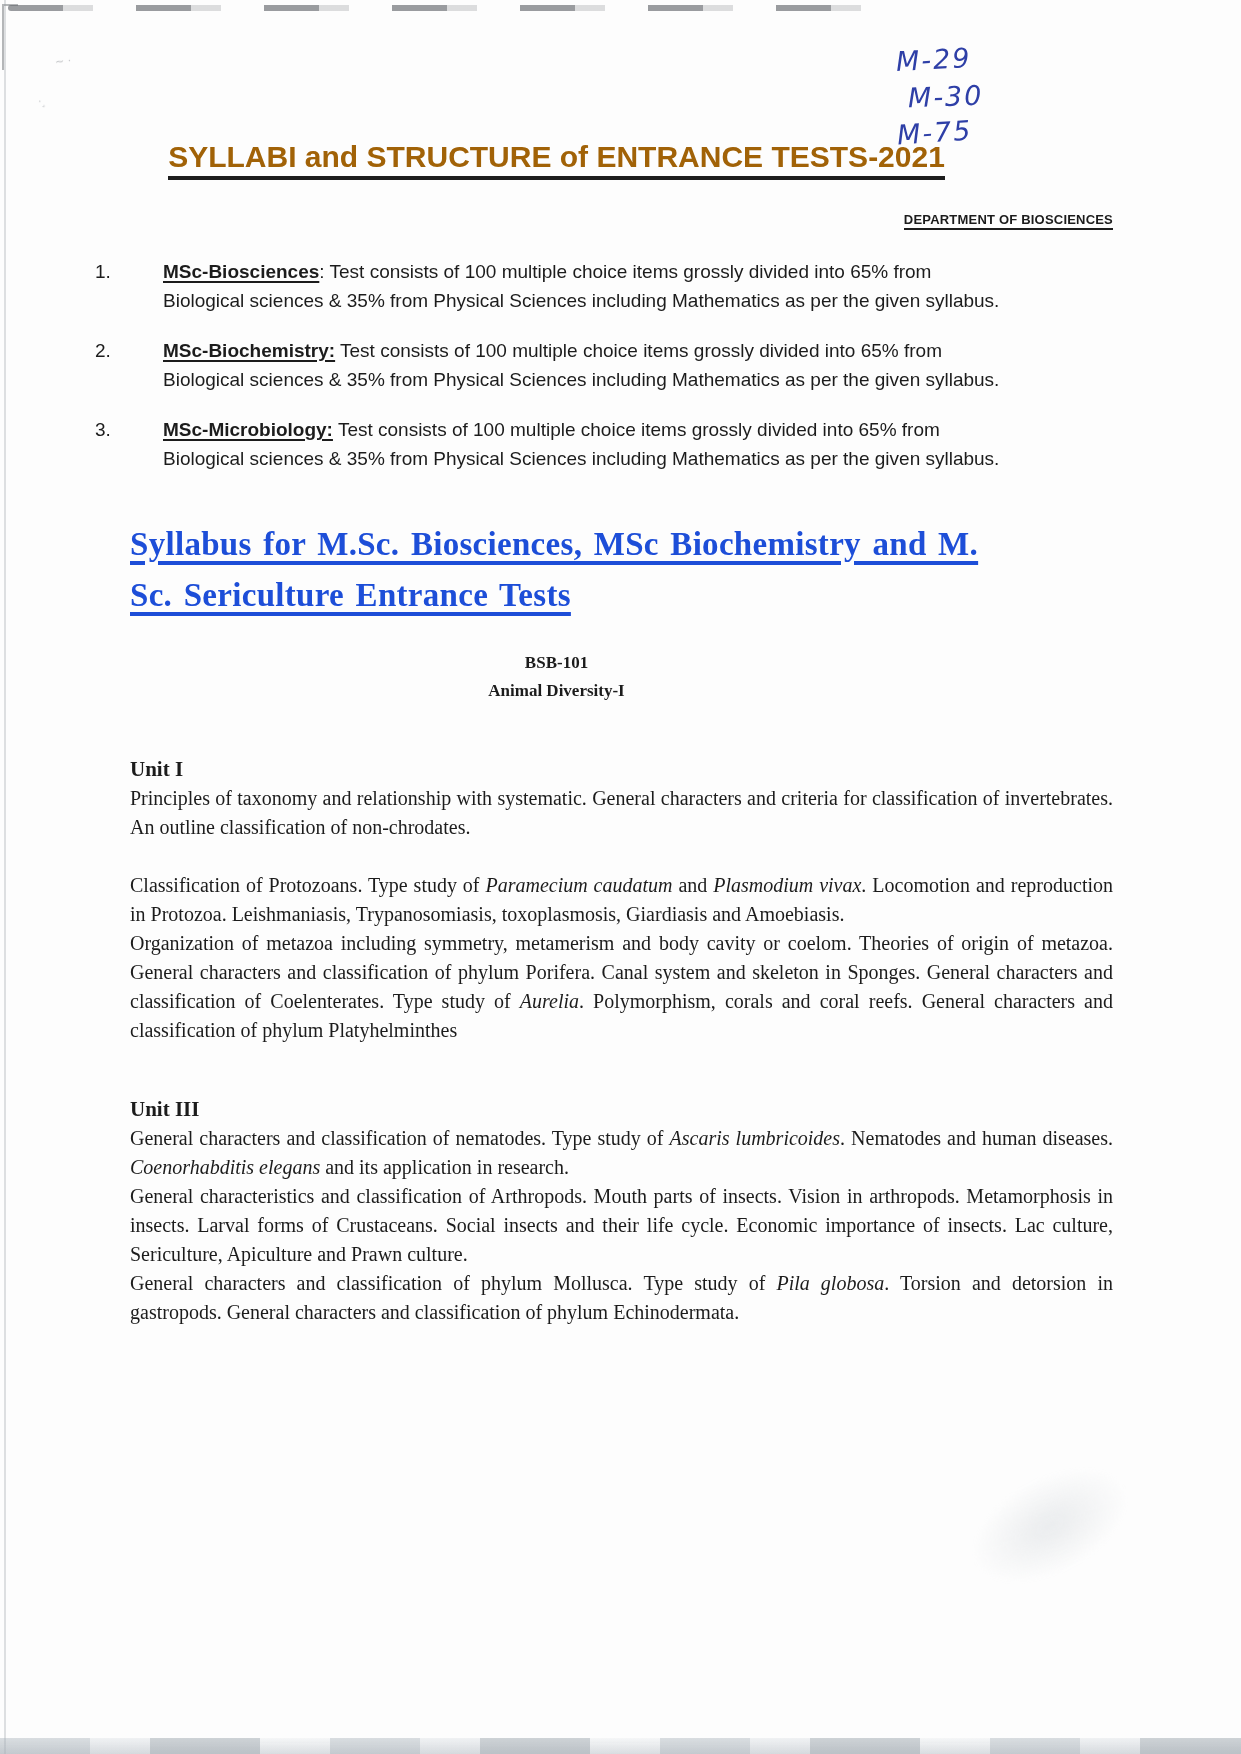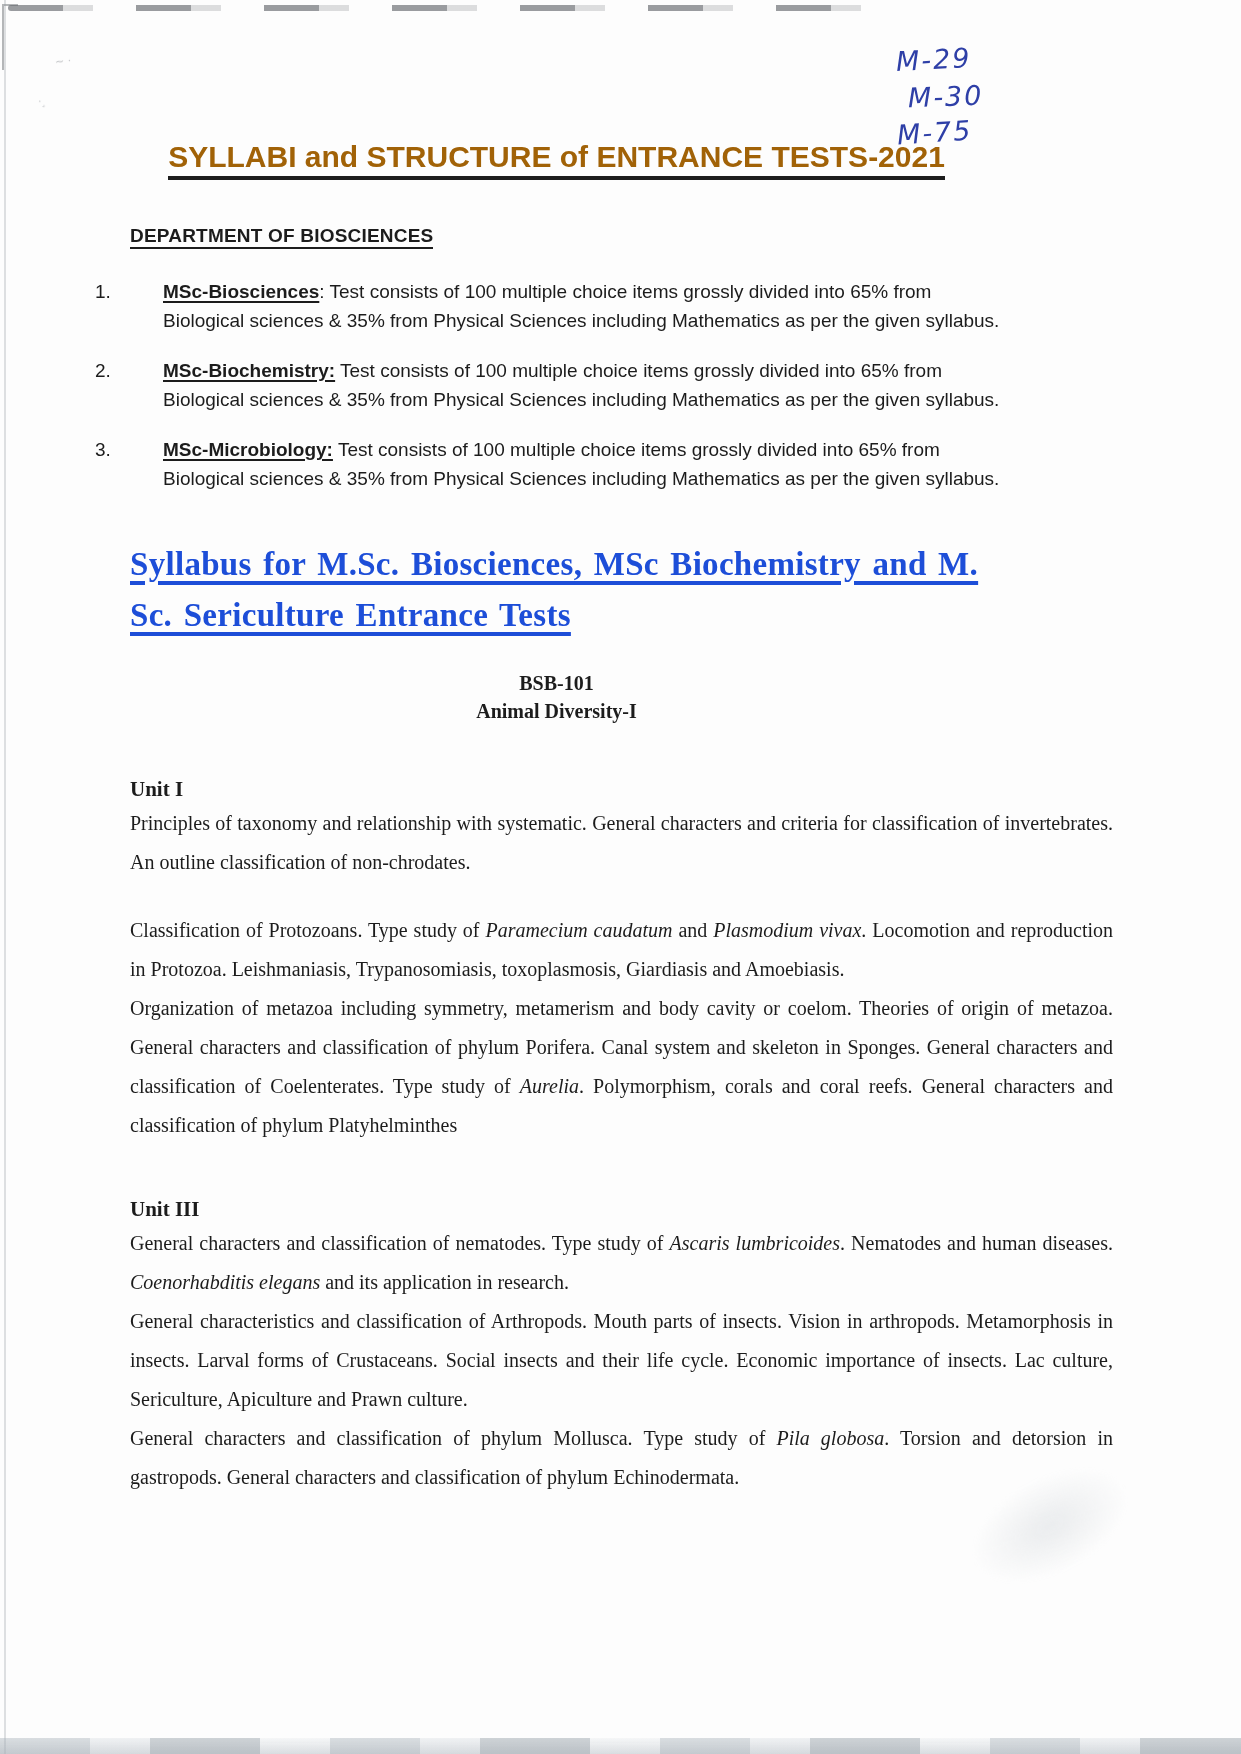--- a/index.html
+++ b/index.html
@@ -65,25 +65,26 @@
     margin-top:140px;
     text-align:center;
     padding-right:130px;
     font-family:"Liberation Sans",sans-serif;
     font-weight:bold;
     font-size:30px;
     color:#a16207;
   }
   .doc-title .u{border-bottom:4px solid #1d1d1d;padding-bottom:3px;}
   .dept{
-    margin-top:51px;
+    margin-top:38px;
     font-family:"Liberation Sans",sans-serif;
     font-weight:bold;
-    font-size:19px;
+    font-size:13px;
     letter-spacing:.2px;
+    text-align:right;
   }
   .dept .u{border-bottom:2px solid #1d1d1d;padding-bottom:1px;}
   .prog-list{margin-top:30px;}
   .prog-item{
     display:flex;
     margin-left:-35px;
     margin-bottom:21px;
     font-family:"Liberation Sans",sans-serif;
     font-size:19px;
     line-height:29px;
@@ -106,31 +107,31 @@
   }
   .big-heading .hl{
     display:inline-block;
     text-decoration:underline;
     text-decoration-thickness:3.5px;
     text-underline-offset:6px;
     margin-bottom:4px;
     word-spacing:3px;
   }
   .course-block{margin-top:26px;text-align:center;padding-right:130px;}
-  .course-code,.course-title{font-weight:bold;font-size:20px;line-height:28px;}
+  .course-code,.course-title{font-weight:bold;font-size:17px;line-height:28px;}
   .unit{margin-top:0;}
   .unit-heading{
     font-weight:bold;
     font-size:21px;
     margin-top:52px;
     margin-bottom:2px;
   }
   .para{
     font-size:20px;
-    line-height:39px;
+    line-height:29px;
     text-align:justify;
     margin:0;
   }
   .para + .para.gap{margin-top:29px;}
   .para i{font-style:italic;}
 </style>
 </head>
 <body>
 
 <div class="page">

